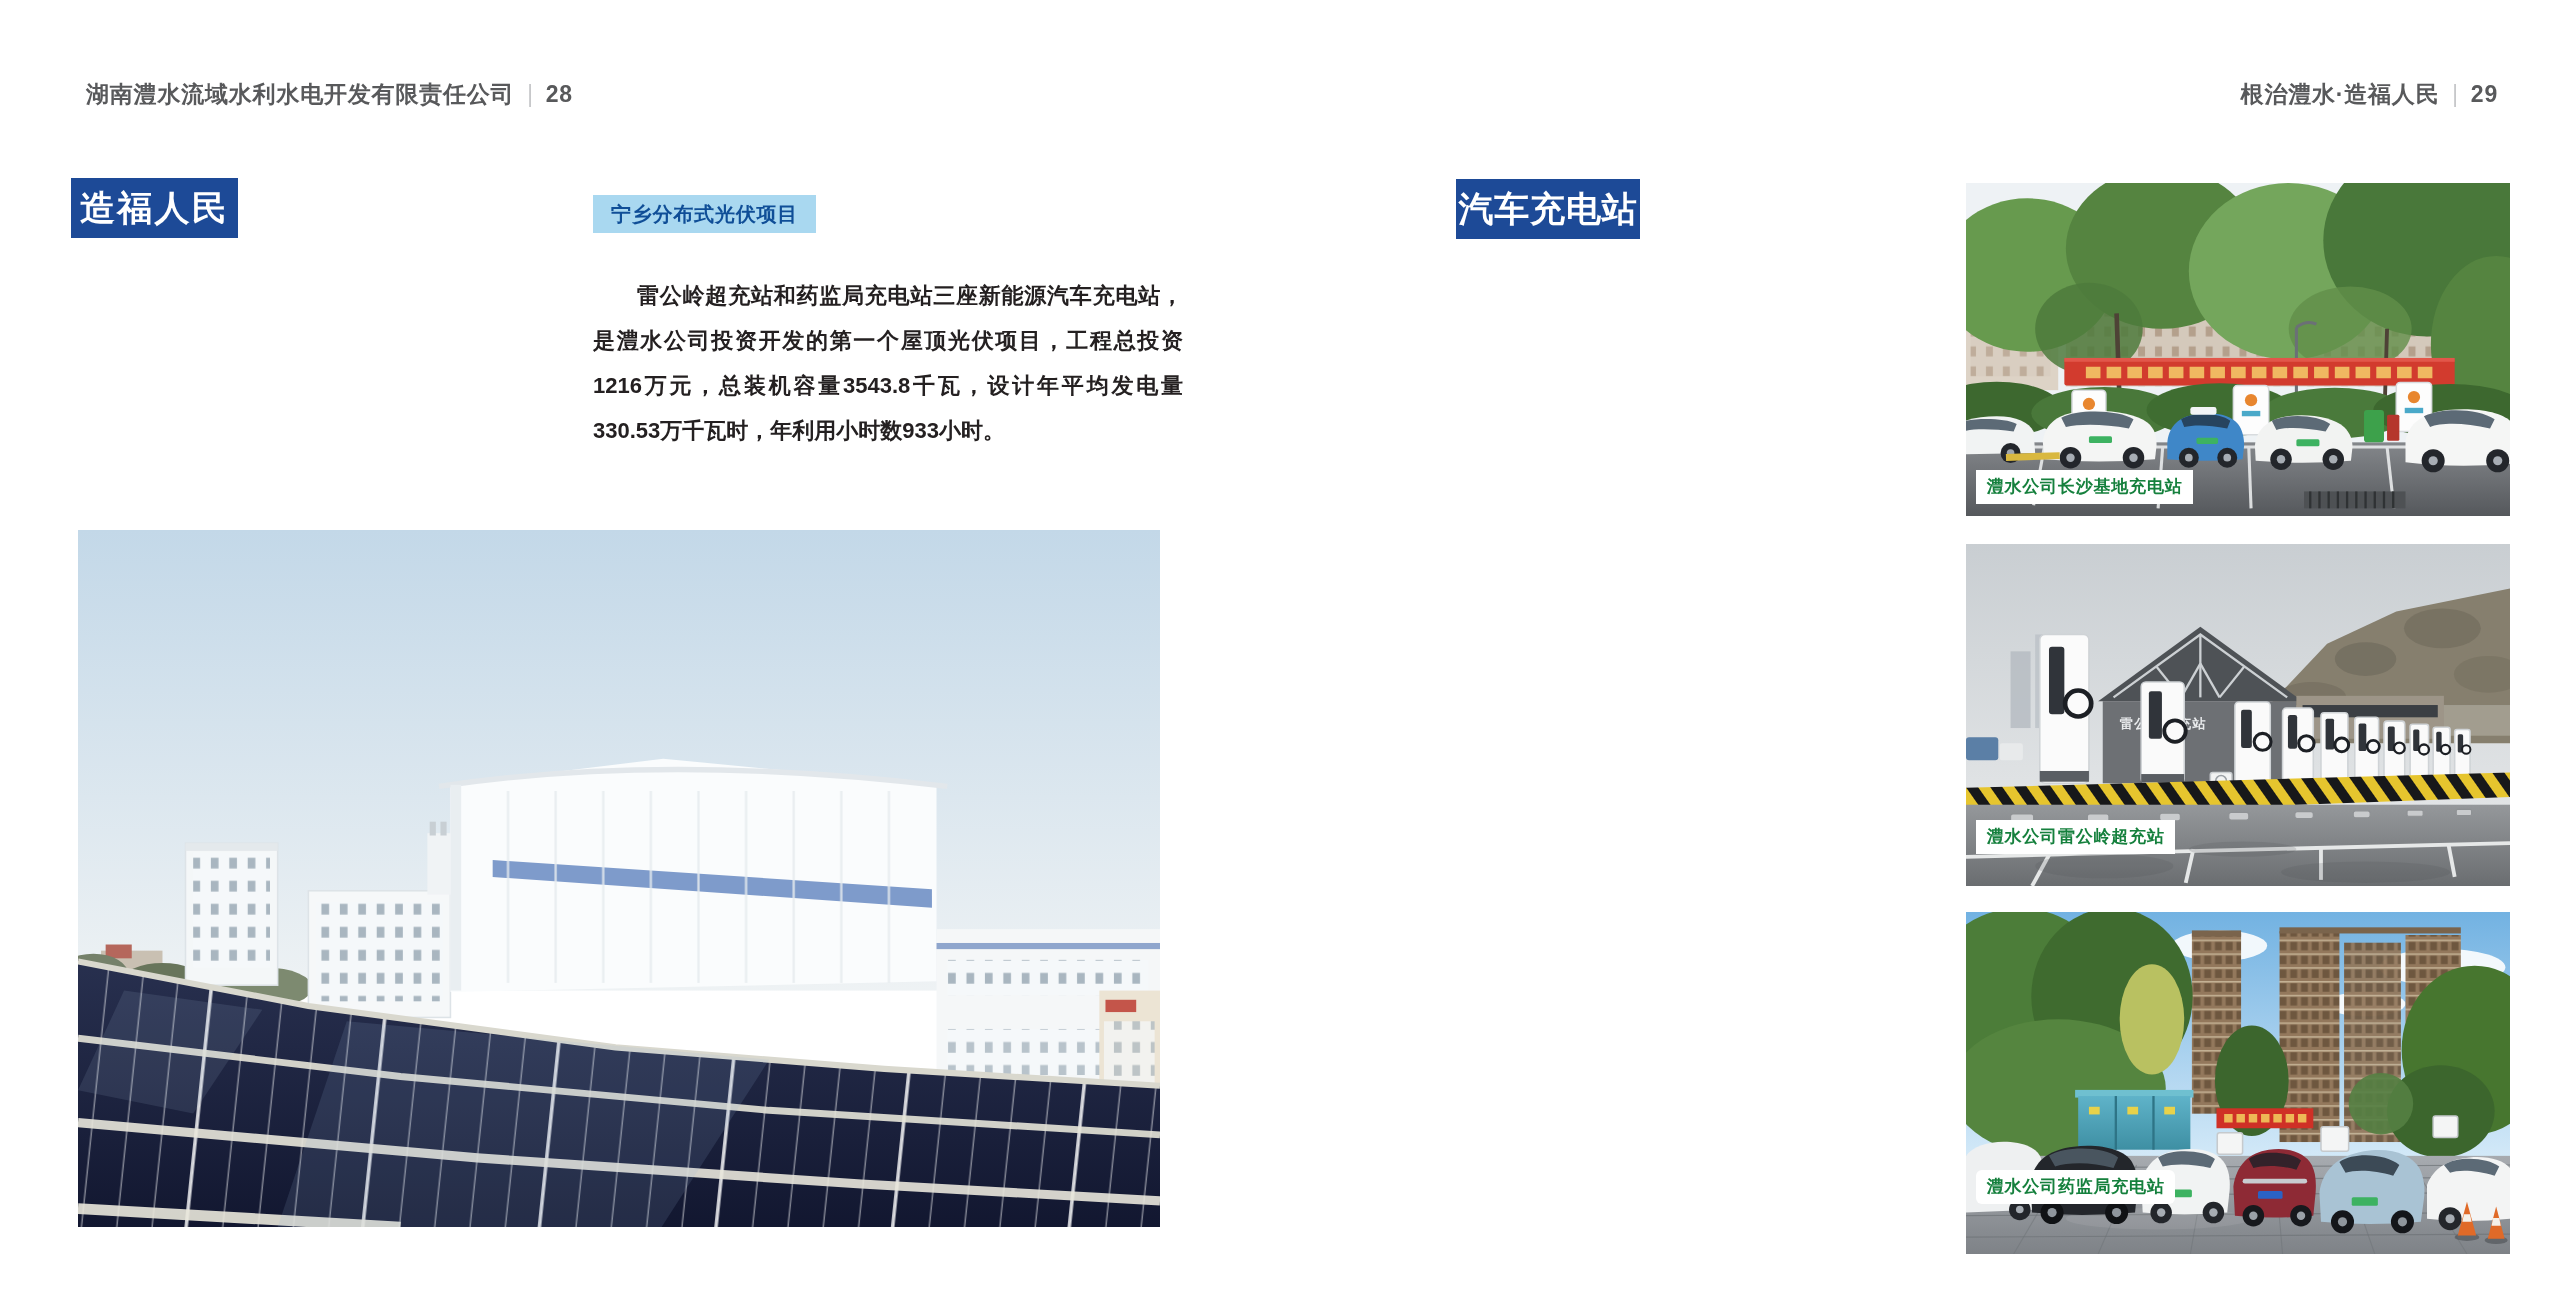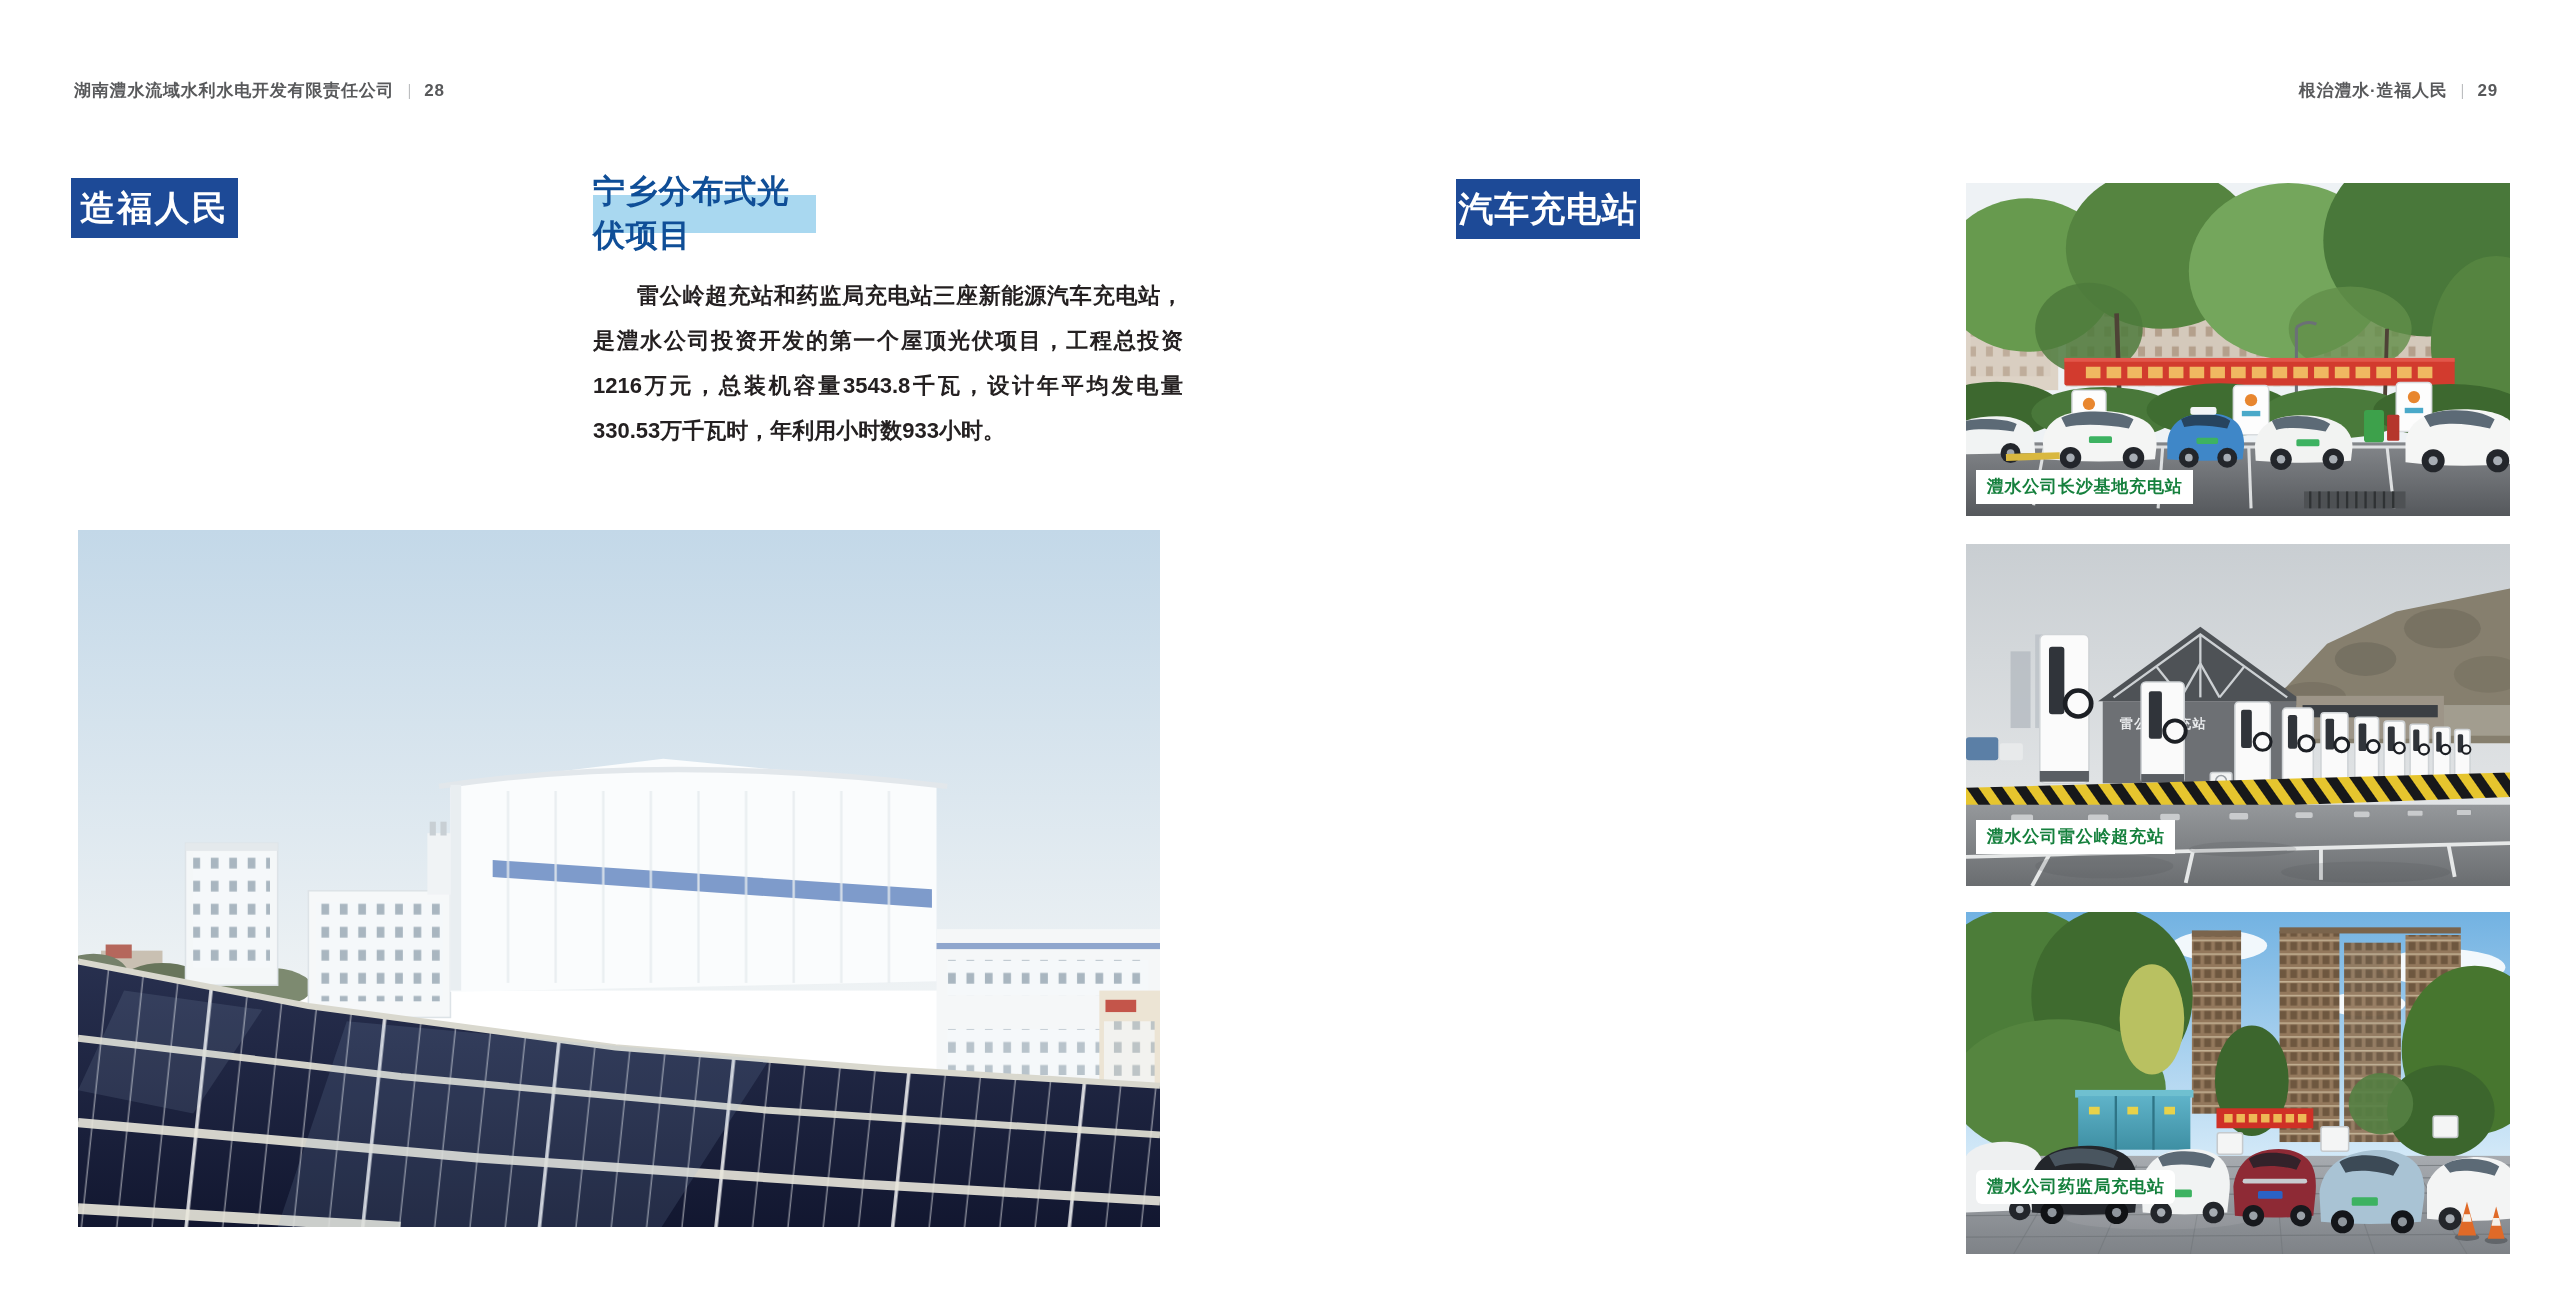--- a/index.html
+++ b/index.html
@@ -1,29 +1,29 @@
 <!DOCTYPE html>
 <html style="font-size:12.3px"><head>
 <meta charset="utf-8">
 <title>Brochure Spread</title>
 <style>
   html,body{margin:0;padding:0;background:#ffffff;}
   #page{position:relative;width:2576px;height:1306px;background:#ffffff;overflow:hidden;
         font-family:"Liberation Sans","DejaVu Sans",sans-serif;}
-  .hdr{position:absolute;top:79px;font-size:17px;font-weight:bold;color:#58595b;letter-spacing:0.8px;white-space:nowrap;}
+  .hdr{position:absolute;top:79px;font-size:23px;font-weight:bold;color:#58595b;letter-spacing:0.8px;white-space:nowrap;margin-left:12px;}
   .hdr-left{left:74px;}
   .hdr-right{right:78px;text-align:right;}
   .hdr .divider{display:inline-block;margin:0 12.3px;color:#a7a9ac;font-weight:400;transform:scaleX(.6);}
   .hdr .pgnum{font-weight:bold;}
   .titlebox{position:absolute;background:#1d4a97;color:#ffffff;display:flex;align-items:center;justify-content:center;
             font-weight:bold;font-size:35px;letter-spacing:2.3px;}
   .t1{left:71px;top:178px;width:167px;height:60px;}
   .t2{left:1456px;top:179px;width:184px;height:60px;letter-spacing:0.8px;}
   .tagbox{position:absolute;left:593px;top:195px;width:223px;height:38px;background:#a9d8f0;color:#0f4e97;
-          display:flex;align-items:center;justify-content:center;font-weight:bold;font-size:32px;letter-spacing:0.8px;}
+          display:flex;align-items:center;justify-content:center;font-weight:bold;font-size:20px;letter-spacing:0.8px;}
   .para{position:absolute;margin:0;color:#242021;font-weight:600;text-align:justify;text-indent:2em;}
   .p1{left:593px;top:273px;width:590px;font-size:22px;line-height:45px;}
   .p2{left:1442px;top:330px;width:427px;font-size:21.5px;line-height:37px;}
   .photo{position:absolute;overflow:hidden;}
   .photo svg{display:block;width:100%;height:100%;}
   .photoL{left:78px;top:530px;width:1082px;height:697px;}
   .ph1{left:1966px;top:183px;width:544px;height:333px;}
   .ph2{left:1966px;top:544px;width:544px;height:342px;}
   .ph3{left:1966px;top:912px;width:544px;height:342px;}
   .cap{position:absolute;left:10px;background:#ffffff;color:#15803d;font-weight:bold;font-size:17px;

